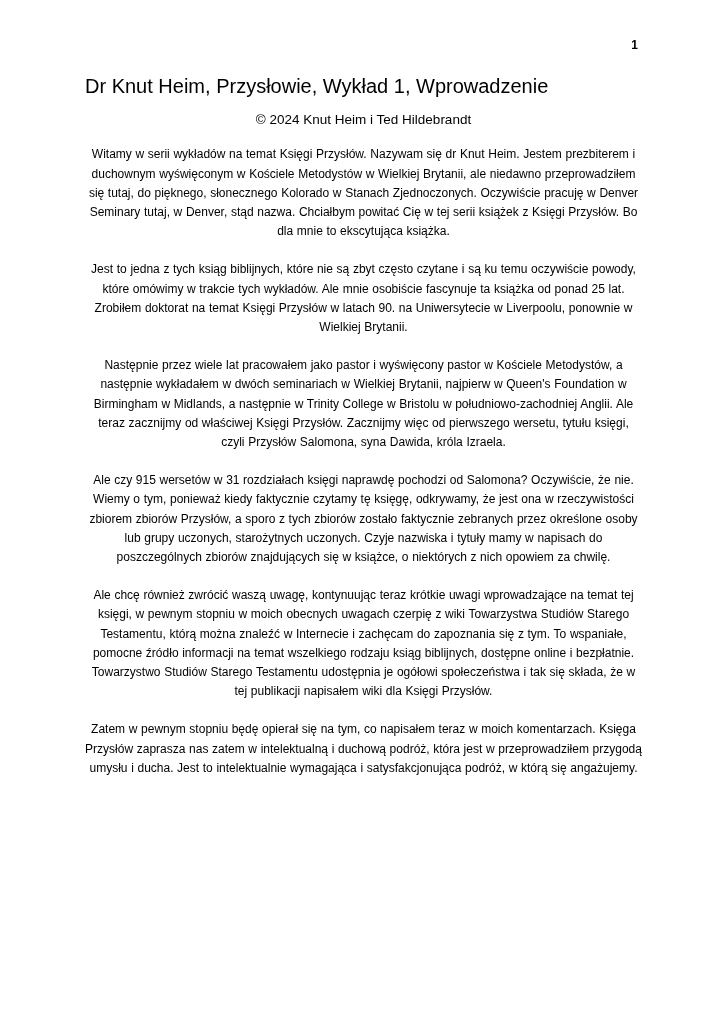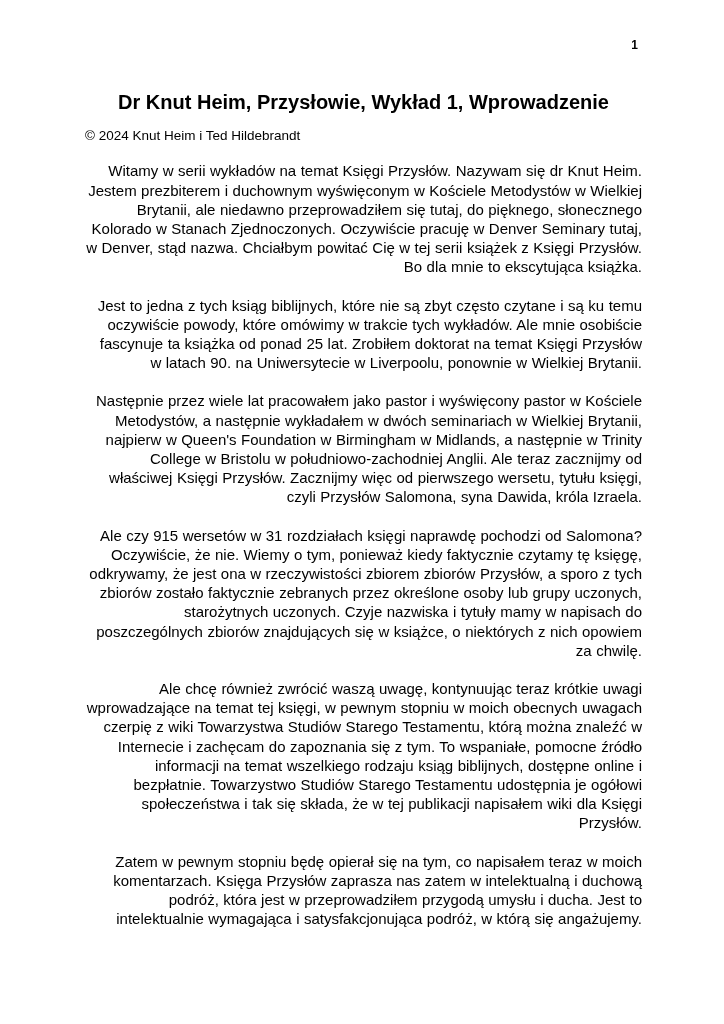--- a/index.html
+++ b/index.html
@@ -25,41 +25,41 @@
   }
   .page-number {
     text-align: right;
     padding-right: 4px;
     margin-top: 38px;
     font-size: 12px;
     font-weight: bold;
     line-height: 14px;
   }
   .doc-title {
-    text-align: center;
-    margin-top: 38px;
+    text-align: left;
+    margin-top: 22px;
     font-size: 20px;
-    font-weight: bold;
+    font-weight: normal;
     line-height: 24px;
   }
   .doc-copyright {
-    text-align: left;
+    text-align: center;
     margin-top: 3px;
     font-size: 13.5px;
     font-weight: normal;
     line-height: 17px;
   }
   .body-text {
     margin-top: 17px;
   }
   .body-text p {
     margin: 19px 0 0 0;
-    font-size: 15px;
+    font-size: 12px;
     line-height: 19.2px;
-    text-align: right;
+    text-align: center;
     word-spacing: 0.3px;
   }
   .body-text p:first-child {
     margin-top: 0;
   }
 </style>
 </head>
 <body>
 
 <div class="page">

